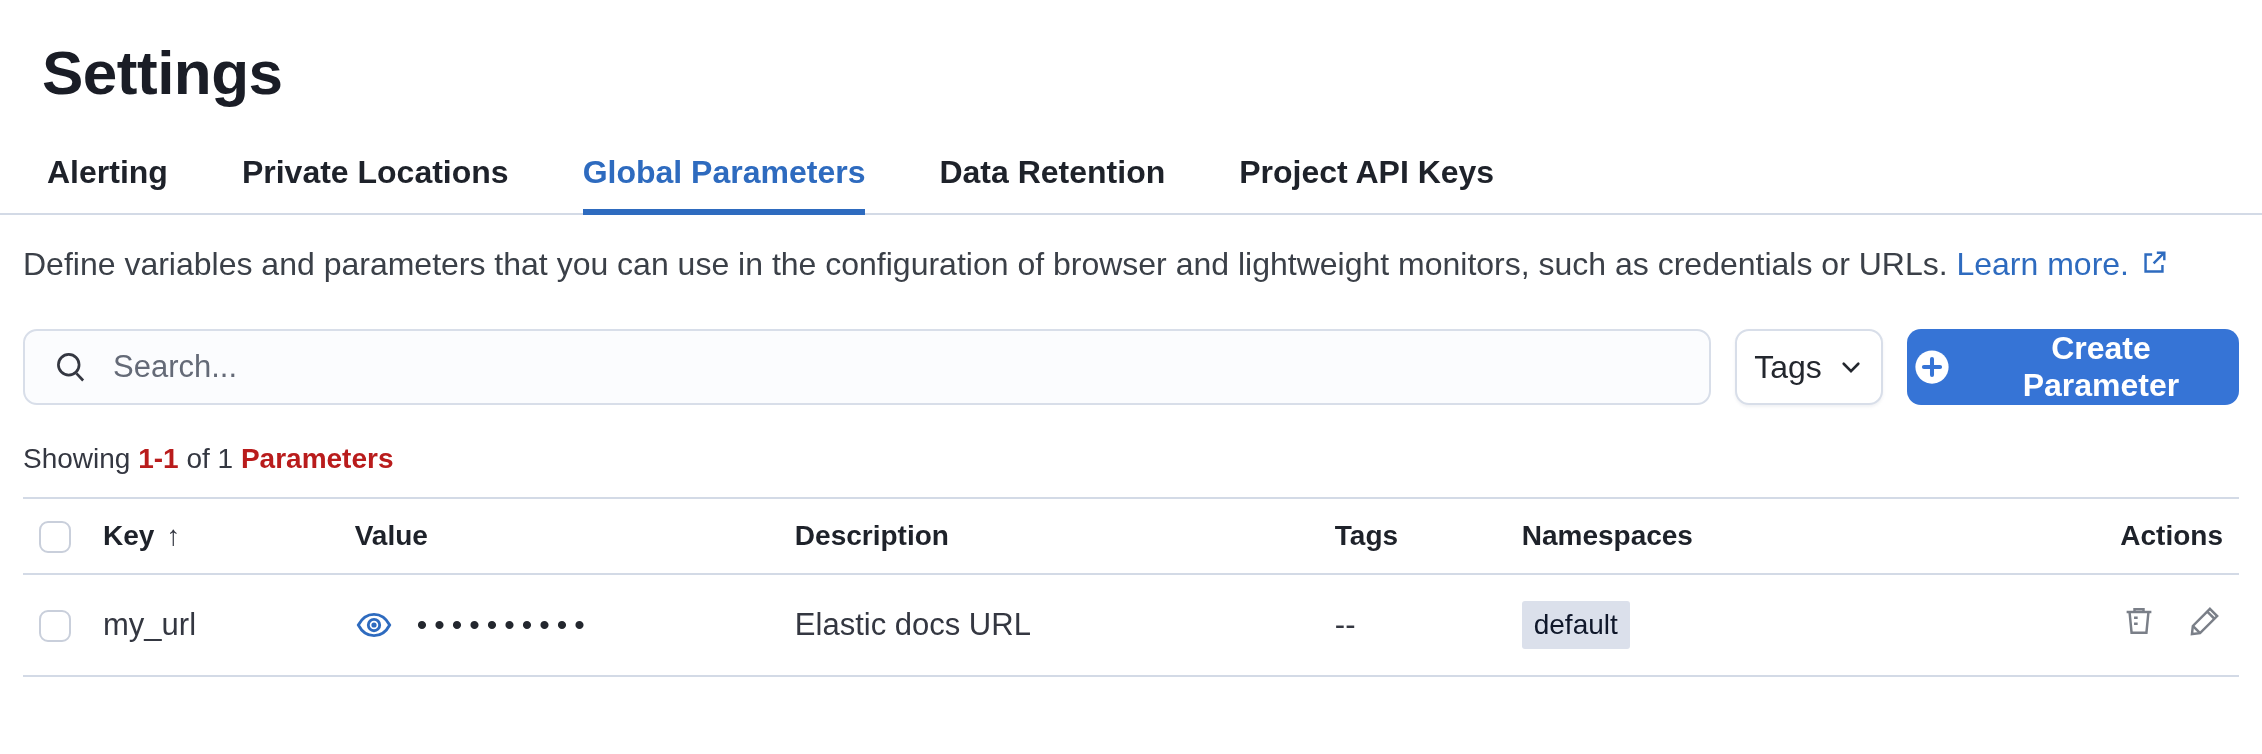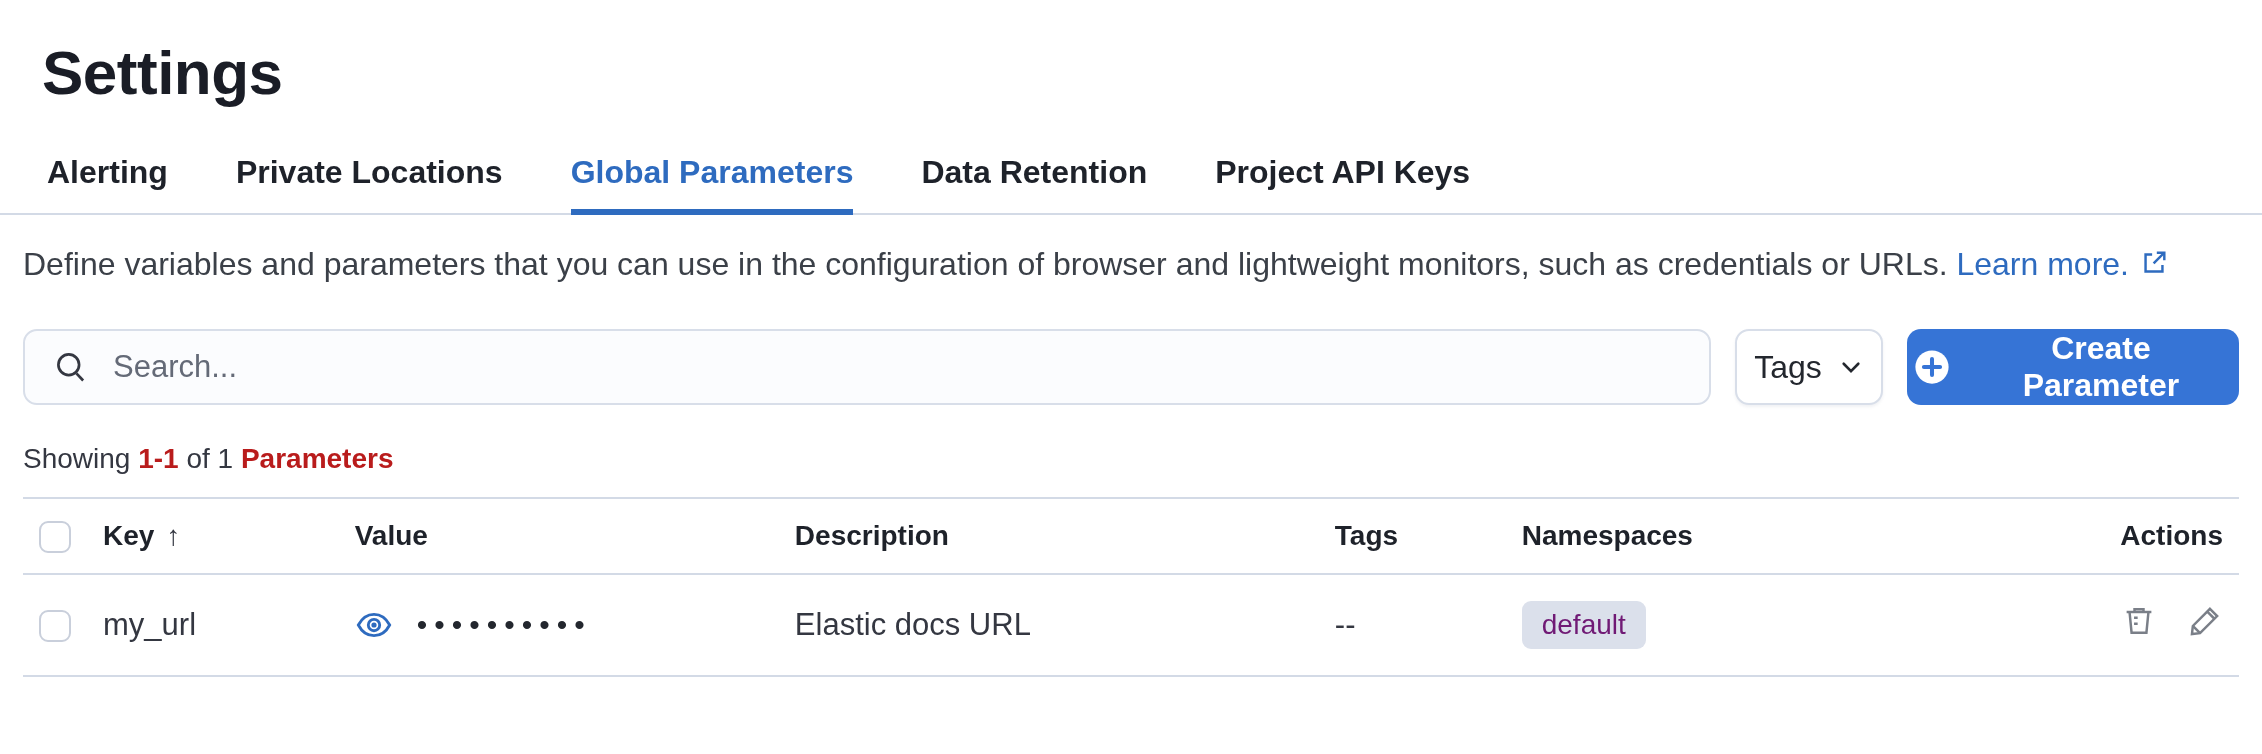--- a/index.html
+++ b/index.html
@@ -23,21 +23,21 @@
   }
   .container{padding:0 23px;}
   
   h1.page-title{
     margin:42px 0 0 19px;
     font-size:62px;line-height:62px;font-weight:700;
     letter-spacing:-0.5px;color:var(--heading);
   }
   
   .tabs{
-    display:flex;gap:20px;align-items:flex-end;
+    display:flex;gap:26px;align-items:flex-end;
     margin-top:38px;padding:0 23px;
     border-bottom:2px solid var(--border);
   }
   .tab{
     padding:0 24px;cursor:pointer;
     font-size:32px;font-weight:700;color:#1e222a;white-space:nowrap;
   }
   .tab .tab-inner{display:inline-block;padding:12px 0 18px;border-bottom:6px solid transparent;margin-bottom:-2px;}
   .tab.active{color:var(--link);text-align:right;}
   .tab.active .tab-inner{border-bottom-color:var(--link);}
@@ -93,22 +93,22 @@
   th.col-actions,td.cell-actions{text-align:right;padding-right:22px;}
   .checkbox{
     display:inline-block;width:32px;height:32px;
     border:2px solid #c9cfdb;border-radius:9px;background:#fff;cursor:pointer;
     vertical-align:middle;
   }
   .sort-arrow{margin-left:12px;font-weight:400;font-size:28px;color:#343741;}
   .value-cell{display:flex;align-items:center;gap:24px;}
   .masked{font-size:30px;letter-spacing:7px;color:#23272e;}
   .badge{
-    display:inline-block;background:var(--badge-bg);border-radius:9px;
-    padding:8px 20px;font-size:28px;color:#701a75;
+    display:inline-block;background:var(--badge-bg);border-radius:3px;
+    padding:8px 12px;font-size:28px;color:#0f172a;
   }
   .action-icons{display:inline-flex;gap:30px;align-items:center;}
   .icon-btn{cursor:pointer;display:inline-flex;}
   svg{display:block;}
 </style>
 </head>
 <body>
 
 <div class="container">
   <h1 class="page-title">Settings</h1>

